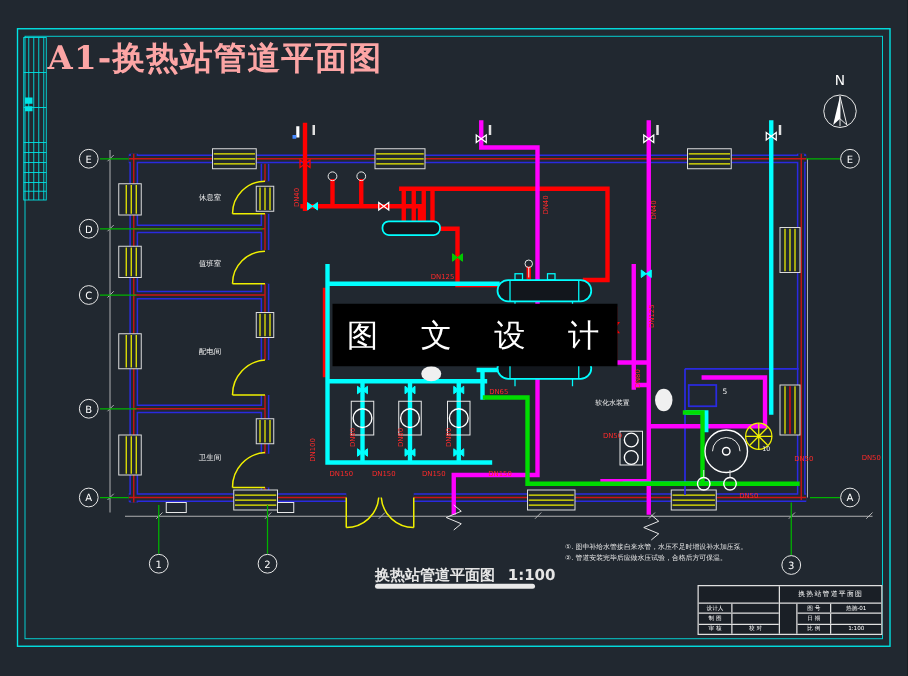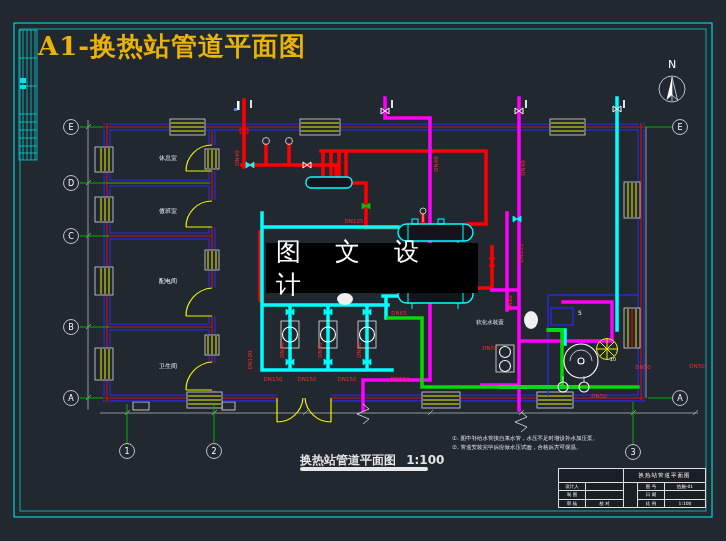--- a/index.html
+++ b/index.html
@@ -28,23 +28,23 @@
   .cth{stroke:#00ffff;stroke-width:1;fill:none}
   .winbox{stroke:#dcdcdc;stroke-width:0.8;fill:#212830}
   .dn{fill:#ff2a2a;font-size:5.5px;text-anchor:middle;font-family:"DejaVu Sans",sans-serif}
   .lblw{fill:#f2f2f2;font-size:6px;text-anchor:middle;font-family:"DejaVu Sans",sans-serif}
   .bub{fill:#ffffff;font-size:8px;text-anchor:middle;font-family:"DejaVu Sans",sans-serif}
   .vred{fill:none;stroke:#ff0000;stroke-width:1}
   .vwht{fill:none;stroke:#ffffff;stroke-width:1}
   .vcyn{fill:#00ffff;stroke:#00ffff;stroke-width:0.8}
   .vgrn{fill:#00c800;stroke:#00c800;stroke-width:0.8}
   
-  .sheet-title{position:absolute;left:38px;top:29px;color:#eab308;font-size:26px;font-weight:bold;
+  .sheet-title{position:absolute;left:38px;top:29px;color:#fca5a5;font-size:26px;font-weight:bold;
     letter-spacing:1px;font-family:"DejaVu Serif",serif;white-space:nowrap;text-align:center;}
-  .watermark{position:absolute;left:266px;top:243px;width:212px;height:50px;background:#000;
+  .watermark{position:absolute;left:266px;top:243px;width:228px;height:50px;background:#000;
     color:#fff;display:flex;align-items:center;justify-content:center;font-size:25px;
     letter-spacing:13px;padding-left:10px;box-sizing:border-box;font-family:"DejaVu Serif",serif;}
   .caption{position:absolute;left:300px;top:452px;color:#e5e5e5;font-size:12px;font-weight:bold;
     white-space:nowrap;font-family:"DejaVu Sans",sans-serif;}
   .caption .sc{margin-left:6px;}
   .caption-bar{position:absolute;left:300px;top:467px;width:128px;height:4px;background:#e8e8e8;border-radius:2px;}
   .notes{position:absolute;left:452px;top:434px;width:172px;color:#e8e8e8;font-size:5.5px;line-height:1.6;}
   .tblock{position:absolute;left:558px;top:468px;width:148px;height:40px;display:flex;
     border:1px solid #e0e0e0;background:#1a1f26;color:#fff;font-size:4.5px;box-sizing:border-box;}
   .tb-left{width:64px;display:flex;flex-direction:column;border-right:1px solid #e0e0e0;}

